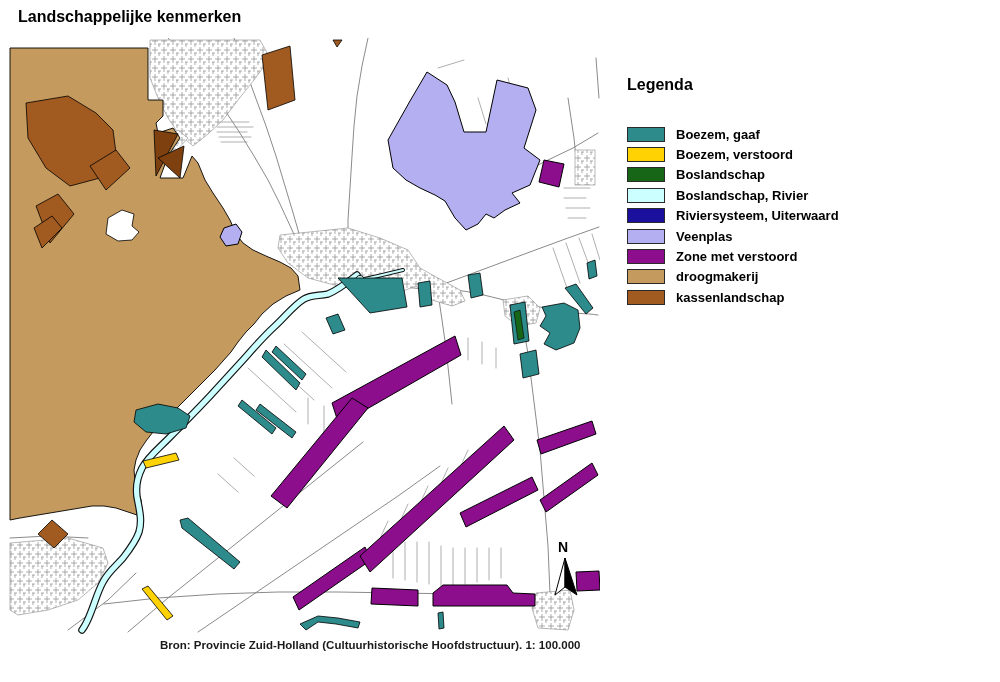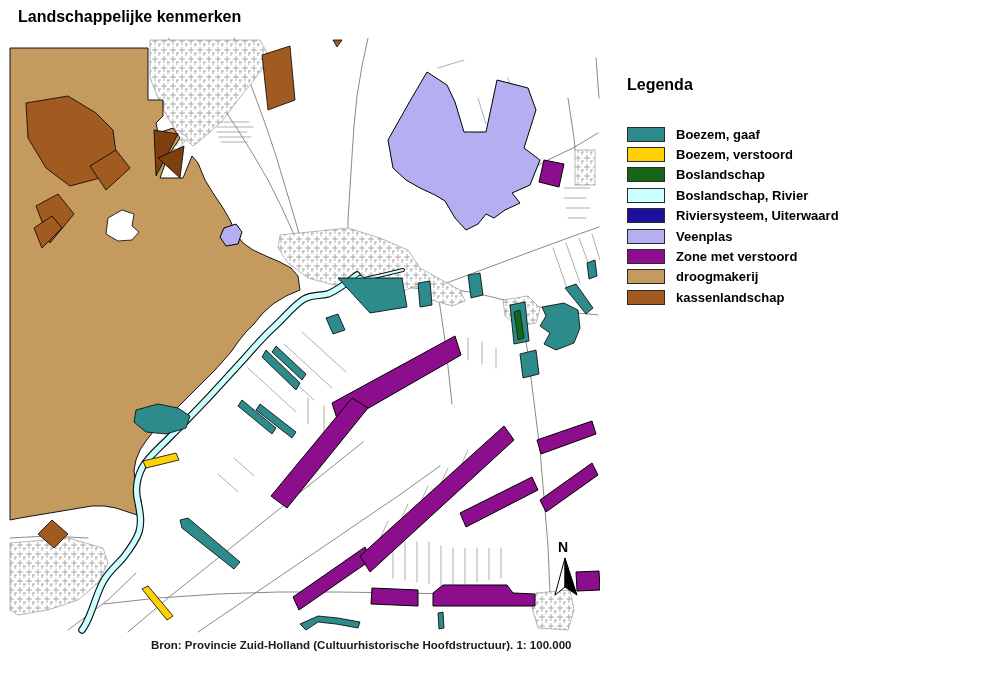--- a/index.html
+++ b/index.html
@@ -5,21 +5,21 @@
   html,body{margin:0;padding:0;background:#fff;}
   body{width:1000px;height:682px;overflow:hidden;font-family:"Liberation Sans",sans-serif;}
   #stage{position:relative;width:1000px;height:682px;background:#fff;}
   #page-title{position:absolute;left:18px;top:8px;font-size:16px;font-weight:bold;color:#000;margin:0;}
   #map-wrap{position:absolute;left:8px;top:38px;width:592px;height:596px;}
   #legend{position:absolute;left:627px;top:76px;width:368px;}
   #legend-title{font-size:16px;font-weight:bold;color:#000;margin:0 0 30px 0;}
   .leg-row{display:flex;align-items:center;height:20.4px;}
   .leg-swatch{width:38px;height:15px;border:1px solid #2a2a2a;box-sizing:border-box;flex:0 0 38px;}
   .leg-label{margin-left:11px;font-size:13px;font-weight:bold;color:#000;white-space:nowrap;}
-  #source-caption{position:absolute;left:151px;top:639px;font-size:11.5px;font-weight:bold;color:#1a1a1a;white-space:nowrap;}
+  #source-caption{position:absolute;left:160px;top:639px;font-size:11.5px;font-weight:bold;color:#1a1a1a;white-space:nowrap;}
   
   .f-droog{fill:var(--c8);stroke:#000;stroke-width:.9;}
   .f-kassen{fill:var(--c9);stroke:#000;stroke-width:.8;}
   .f-kassen-dark{fill:#7e400f;stroke:#000;stroke-width:.8;}
   .f-veenplas{fill:var(--c6);stroke:#000;stroke-width:1;}
   .f-put{fill:var(--c7);stroke:#000;stroke-width:1;}
   .f-boezem{fill:var(--c0);stroke:#000;stroke-width:.8;}
   .f-boezemv{fill:var(--c1);stroke:#000;stroke-width:.8;}
   .f-bos{fill:var(--c2);stroke:#000;stroke-width:.6;}
   .hole{fill:#fff;stroke:#000;stroke-width:.8;}

